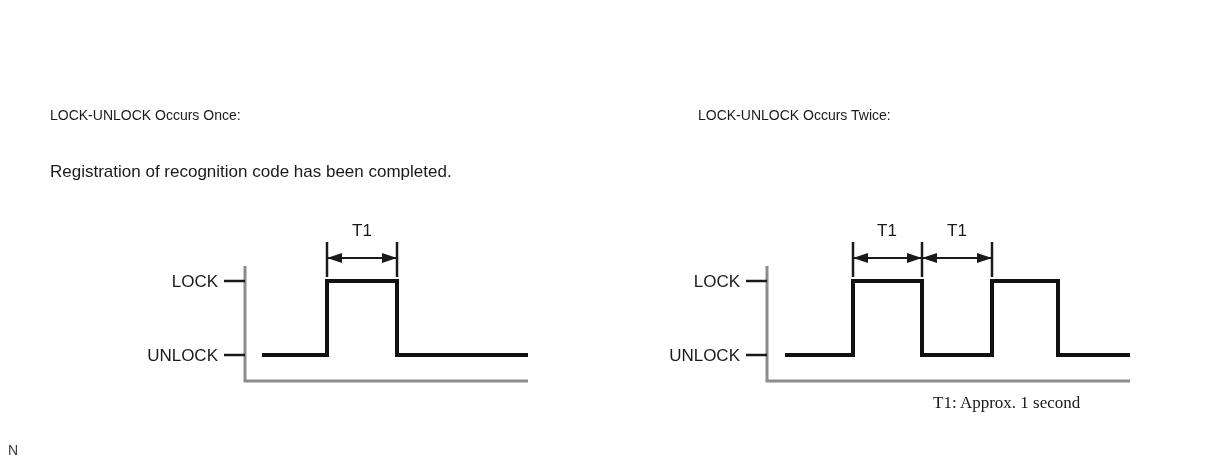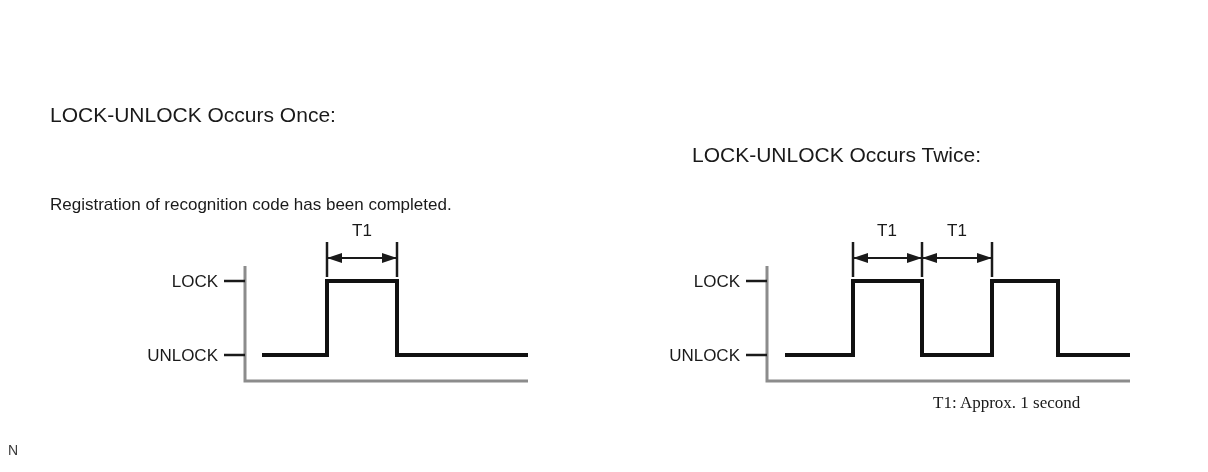--- a/index.html
+++ b/index.html
@@ -25,21 +25,21 @@
   .panel {
     position: absolute;
     top: 0;
     height: 472px;
   }
   #panel-left  { left: 0;   width: 620px; }
   #panel-right { left: 620px; width: 588px; }
 
   .heading {
     position: absolute;
-    font-size: 21px;
+    font-size: 14px;
     line-height: 20px;
     white-space: nowrap;
     color: #1a1a1a;
   }
   .subheading {
     position: absolute;
     font-size: 17px;
     line-height: 20px;
     white-space: nowrap;
     color: #1a1a1a;
@@ -86,21 +86,21 @@
 </style>
 </head>
 <body>
 
 <div class="page">
 
   <div class="panel" id="panel-left">
 
     <div class="heading" style="left:50px; top:105px;">LOCK-UNLOCK Occurs Once:</div>
 
-    <div class="subheading" style="left:50px; top:162px;margin-top:33px;">Registration of recognition code has been completed.</div>
+    <div class="subheading" style="left:50px; top:162px;">Registration of recognition code has been completed.</div>
 
     <svg class="wave-svg" viewBox="0 0 620 472">
 
       <path class="axis-line" d="M 245 266 L 245 381 L 528 381"></path>
 
       <path class="tick-line" d="M 224 281 L 245 281"></path>
       <path class="tick-line" d="M 224 355 L 245 355"></path>
 
       <text class="axis-label" x="218" y="287" text-anchor="end">LOCK</text>
       <text class="axis-label" x="218" y="361" text-anchor="end">UNLOCK</text>
@@ -113,21 +113,21 @@
       <path class="dim-line" d="M 327 258 L 397 258"></path>
       <polygon class="dim-arrow" points="327,258 342,253 342,263"></polygon>
       <polygon class="dim-arrow" points="397,258 382,253 382,263"></polygon>
 
       <text class="dim-label" x="362" y="236" text-anchor="middle">T1</text>
     </svg>
   </div>
 
   <div class="panel" id="panel-right">
 
-    <div class="heading" style="left:72px; top:105px;margin-top:40px;">LOCK-UNLOCK Occurs Twice:</div>
+    <div class="heading" style="left:78px; top:105px;">LOCK-UNLOCK Occurs Twice:</div>
 
 
     <div class="note" style="left:313px; top:393px;font-family:Liberation Serif, serif;">T1: Approx. 1 second</div>
 
     <svg class="wave-svg" viewBox="0 0 588 472">
 
       <path class="axis-line" d="M 147 266 L 147 381 L 510 381"></path>
 
       <path class="tick-line" d="M 126 281 L 147 281"></path>
       <path class="tick-line" d="M 126 355 L 147 355"></path>

